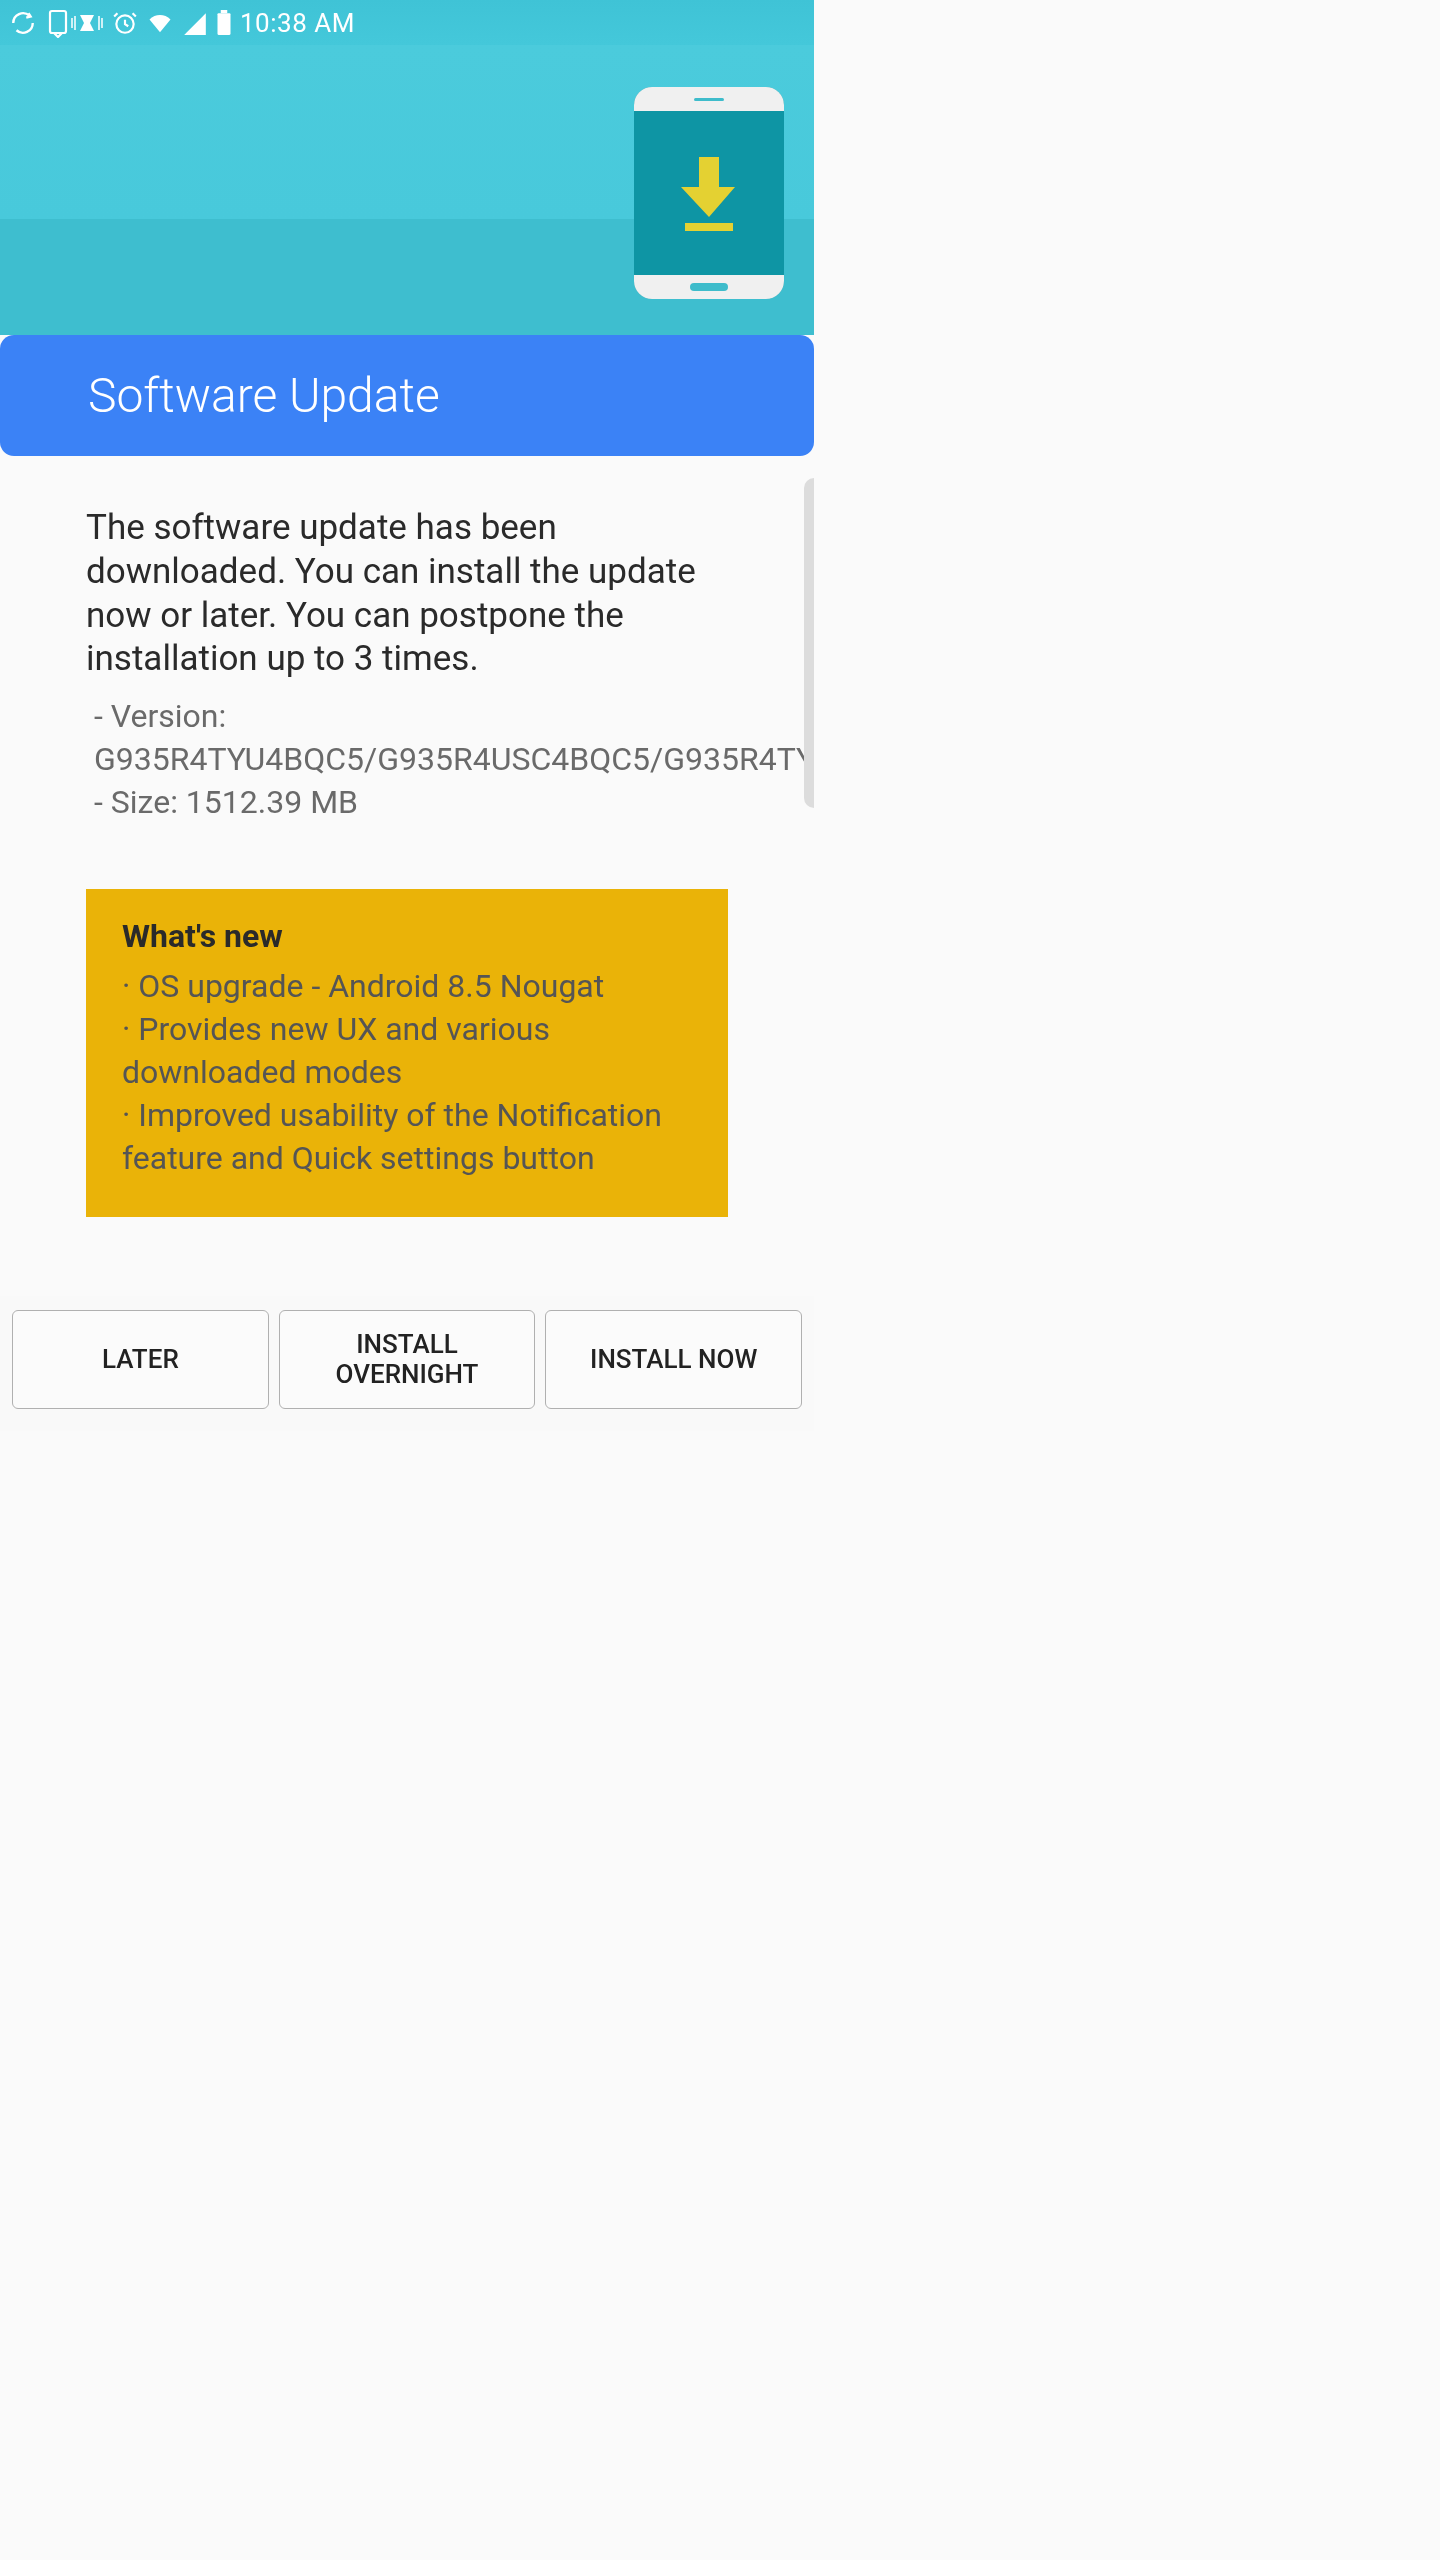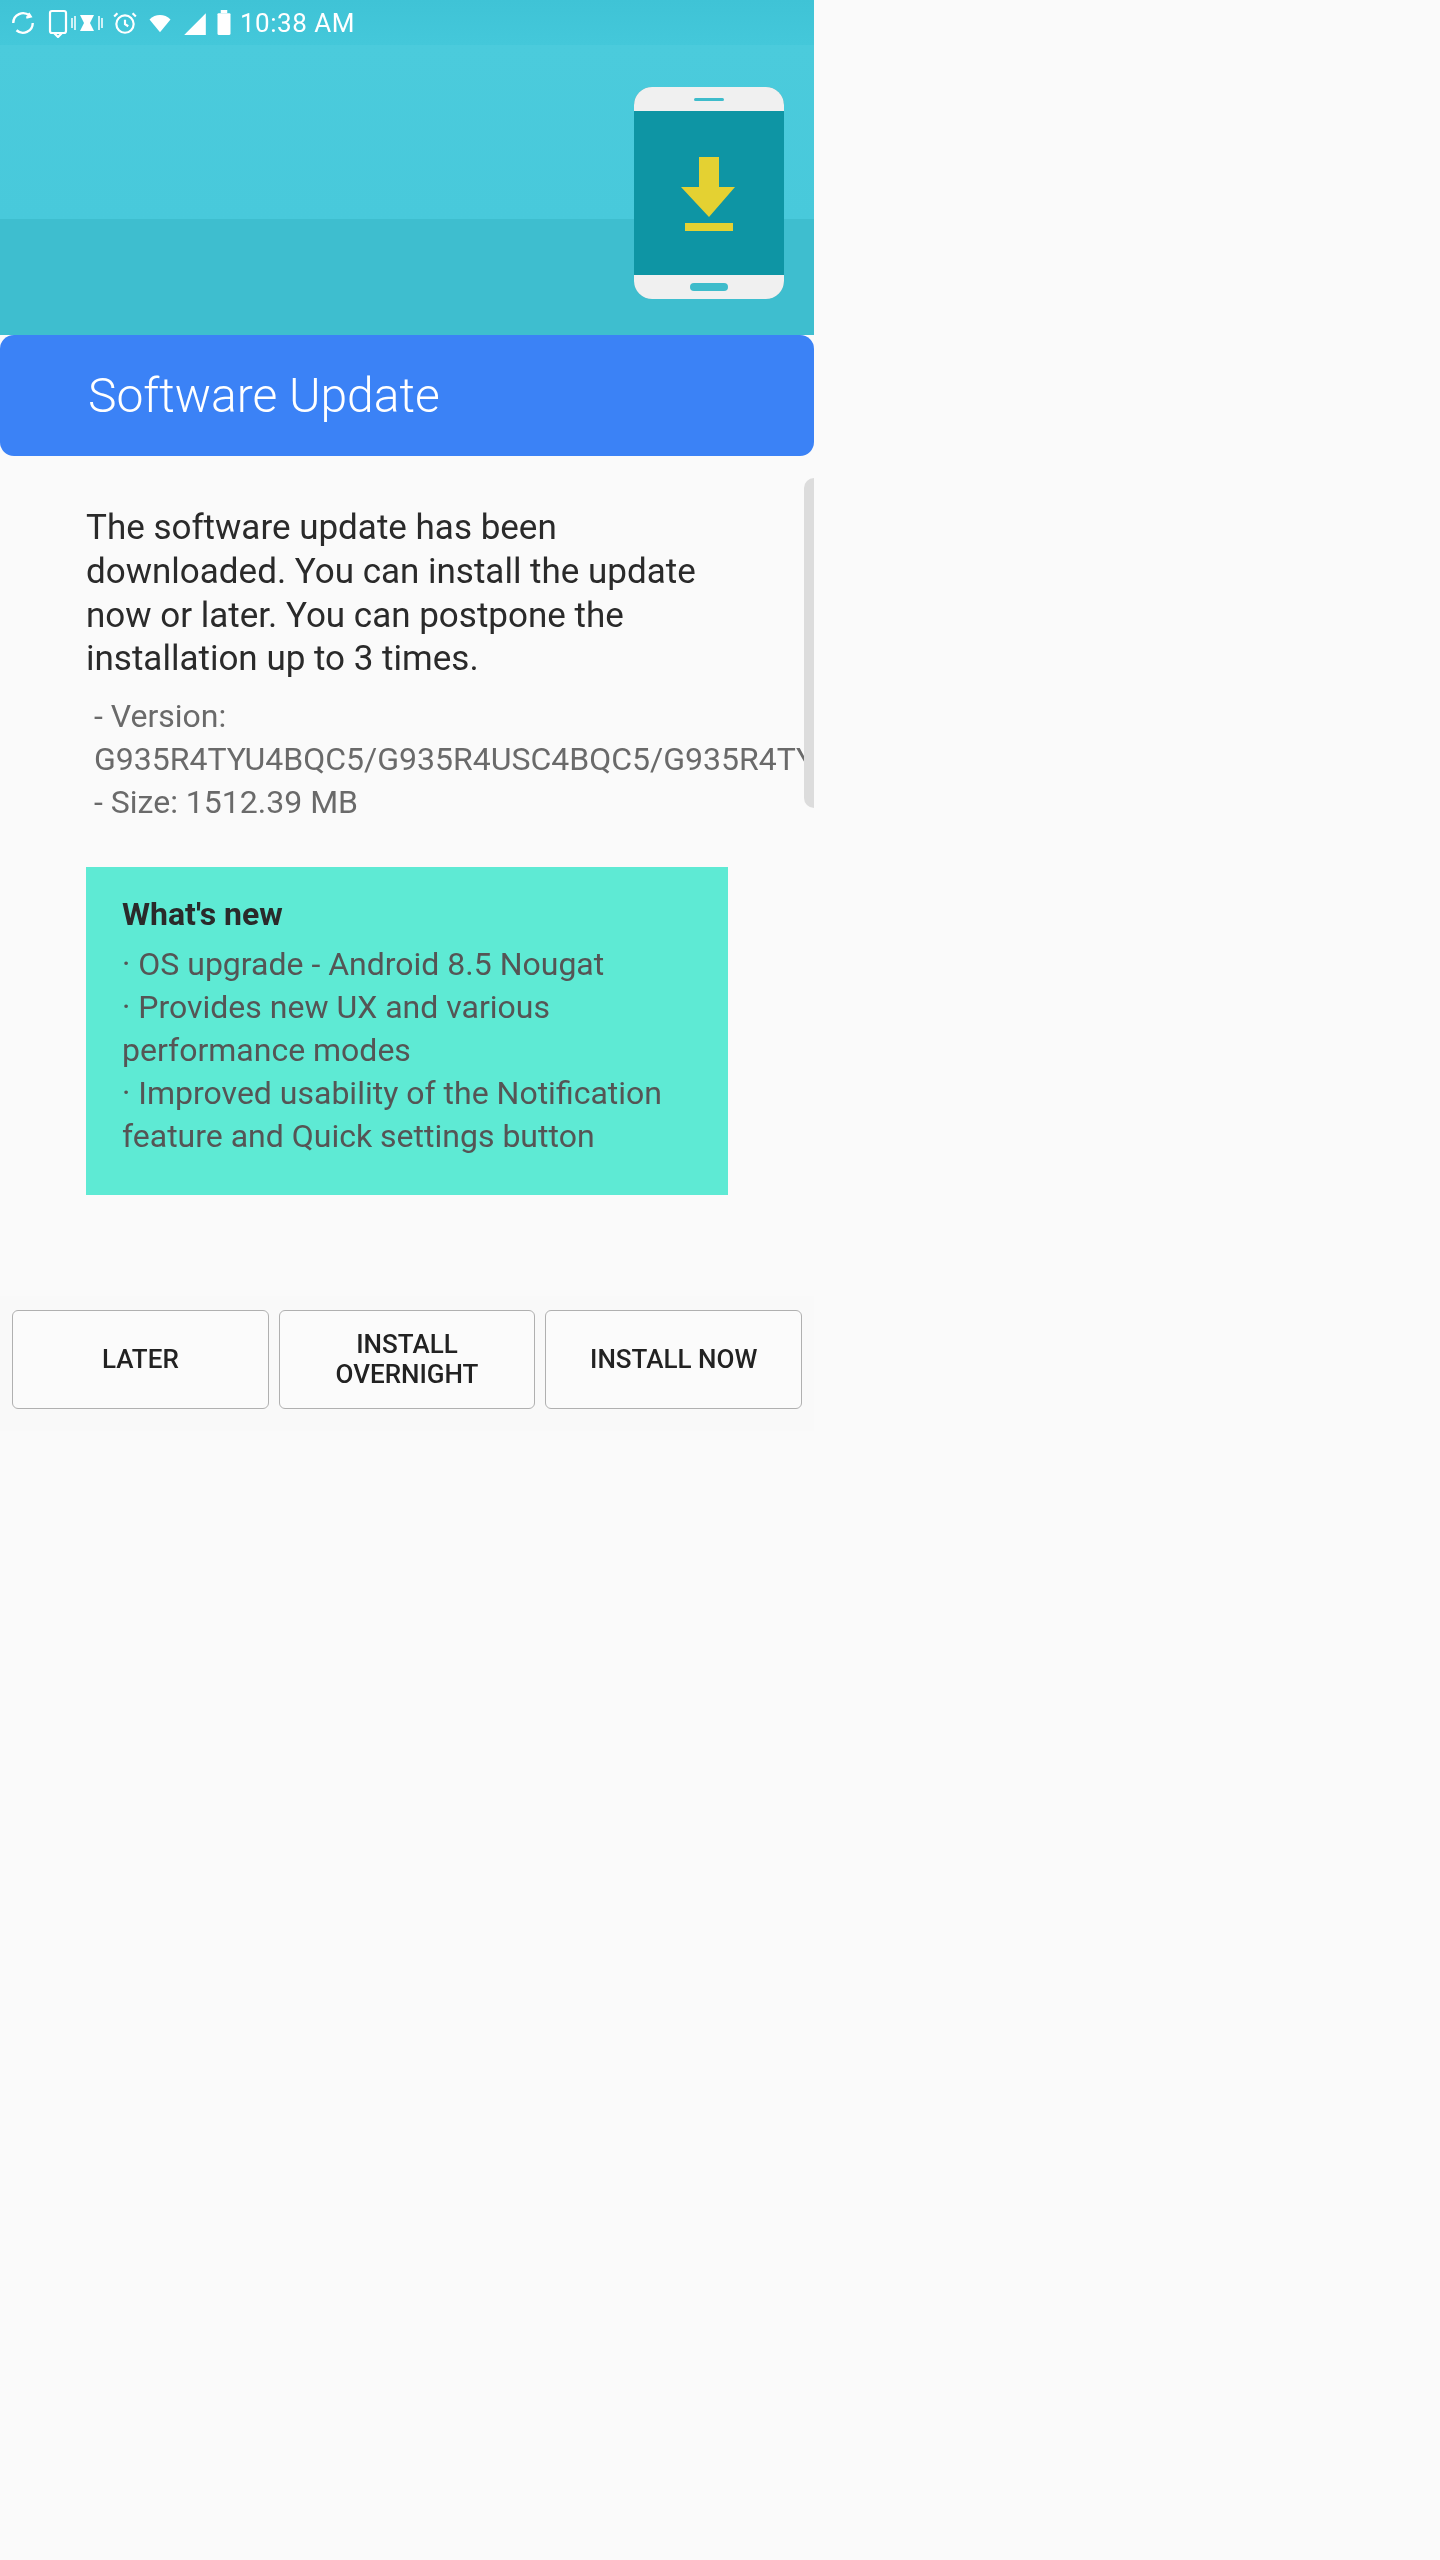--- a/index.html
+++ b/index.html
@@ -96,22 +96,22 @@
       font-weight: 400;
       margin-bottom: 14px;
     }
     .detail-line {
       font-size: 32px;
       color: #6a6a6a;
       line-height: 1.35;
       padding-left: 8px;
     }
     .whatsnew-box {
-      margin-top: 42px;
-      background: #5eead4;
+      margin-top: 64px;
+      background: #eab308;
       padding: 28px 36px 36px 36px;
     }
     .whatsnew-title {
       font-size: 32px;
       font-weight: 700;
       color: #2a2a2a;
       margin-bottom: 10px;
     }
     .whatsnew-item {
       font-size: 32px;
@@ -237,21 +237,21 @@
 </div>
 
 <div class="content">
   <div class="intro-text">The software update has been downloaded. You can install the update now or later. You can postpone the installation up to 3 times.</div>
   <div class="detail-line"> - Version: G935R4TYU4BQC5/G935R4USC4BQC5/G935R4TYU4BQC5</div>
   <div class="detail-line"> - Size: 1512.39 MB</div>
 
   <div class="whatsnew-box">
     <div class="whatsnew-title">What's new</div>
     <div class="whatsnew-item">· OS upgrade - Android 8.5 Nougat</div>
-    <div class="whatsnew-item">· Provides new UX and various performance modes</div>
+    <div class="whatsnew-item">· Provides new UX and various downloaded modes</div>
     <div class="whatsnew-item">· Improved usability of the Notification feature and Quick settings button</div>
   </div>
 </div>
 
 <div class="scroll-handle"></div>
 <div class="fade-out"></div>
 
 <div class="button-row">
   <div class="action-button">
     <span>LATER</span>

